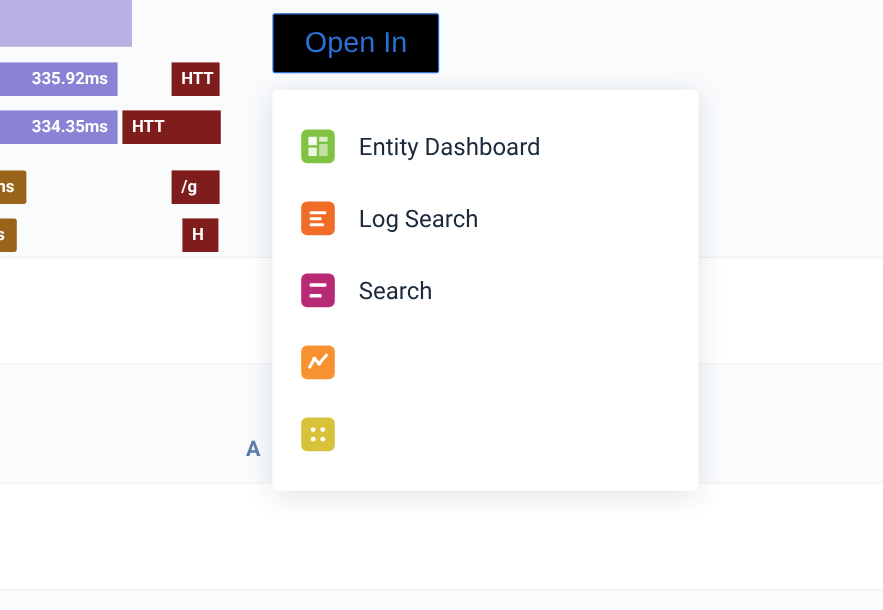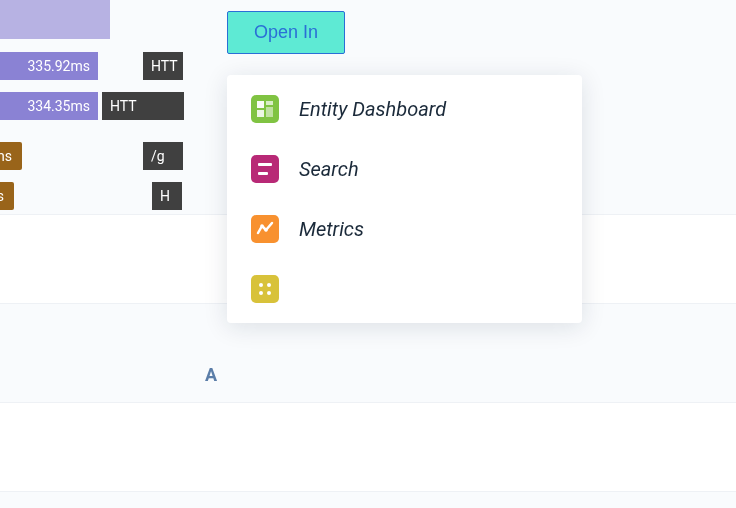--- a/index.html
+++ b/index.html
@@ -16,20 +16,21 @@
       background: #f9fbfd;
     }
     
     
     .trace-bg {
       position: absolute;
       left: 0;
       top: 0;
       width: 180px;
       height: 508px;
+      font-weight: bold;
     }
     
     .lavender-bar {
       background: #b7b2e3;
       position: absolute;
     }
     .lavender-bar.b1 { left: -30px; top: 0; width: 140px; height: 39px; }
     
     .purple-metric {
       position: absolute;
@@ -38,21 +39,21 @@
       font-size: 14px;
       padding: 6px 8px;
       text-align: right;
       white-space: nowrap;
     }
     .purple-metric.m1 { left: -30px; top: 52px; width: 128px; }
     .purple-metric.m2 { left: -30px; top: 92px; width: 128px; }
     
     .red-block {
       position: absolute;
-      background: #404040;
+      background: #7f1d1d;
       color: #fff;
       font-size: 14px;
       padding: 6px 8px;
       text-align: left;
       white-space: nowrap;
       overflow: hidden;
     }
     .red-block.r1 { left: 143px; top: 52px; width: 40px; }
     .red-block.r2 { left: 102px; top: 92px; width: 82px; }
     .red-block.r3 { left: 143px; top: 142px; width: 40px; }
@@ -90,40 +91,39 @@
       font-weight: 700;
       font-size: 18px;
     }
     
     
     .open-in-btn {
       position: absolute;
       left: 227px;
       top: 11px;
       border: 1.5px solid #2a6fd6;
-      background: #5eead4;
+      background: #000000;
       color: #2a6fd6;
-      font-size: 18px;
+      font-size: 24px;
       font-weight: 500;
       padding: 10px 26px;
       cursor: pointer;
       border-radius: 2px;
     }
     
     
     .dropdown {
       position: absolute;
       left: 227px;
       top: 75px;
       width: 355px;
       background: #fff;
       box-shadow: 0 4px 24px rgba(20,30,60,0.12);
       border-radius: 4px;
-      padding: 4px 0;
-      font-style: italic;
+      padding: 17px 0;
     }
     
     .menu-item {
       display: flex;
       align-items: center;
       padding: 16px 24px;
       cursor: pointer;
       gap: 20px;
     }
     
@@ -185,41 +185,50 @@
       <svg class="icon-svg" viewBox="0 0 18 18">
           <rect x="1" y="1" width="7" height="7" fill="#fff" opacity="0.95"></rect>
           <rect x="10" y="1" width="7" height="4" fill="#fff" opacity="0.7"></rect>
           <rect x="10" y="7" width="7" height="10" fill="#fff" opacity="0.5"></rect>
           <rect x="1" y="10" width="7" height="7" fill="#fff" opacity="0.85"></rect>
         </svg>
     </div>
     <span class="menu-label">Entity Dashboard</span>
   </div>
 
+  <div class="menu-item">
+    <div class="menu-icon icon-orange">
+      <svg class="icon-svg" viewBox="0 0 18 18">
+          <rect x="2" y="3" width="14" height="2.5" rx="1" fill="#fff"></rect>
+          <rect x="2" y="8" width="10" height="2.5" rx="1" fill="#fff"></rect>
+          <rect x="2" y="13" width="12" height="2.5" rx="1" fill="#fff"></rect>
+        </svg>
+    </div>
+    <span class="menu-label">Log Search</span>
+  </div>
 
 
   <div class="menu-item">
     <div class="menu-icon icon-magenta2">
       <svg class="icon-svg" viewBox="0 0 18 18">
           <rect x="2" y="3" width="14" height="3" rx="1" fill="#fff"></rect>
           <rect x="2" y="12" width="10" height="3" rx="1" fill="#fff"></rect>
         </svg>
     </div>
     <span class="menu-label">Search</span>
   </div>
 
   <div class="menu-item">
     <div class="menu-icon icon-orange2">
       <svg class="icon-svg" viewBox="0 0 18 18">
           <polyline points="2,13 6,6 10,10 16,3" fill="none" stroke="#fff" stroke-width="2.5" stroke-linecap="round" stroke-linejoin="round"></polyline>
           <circle cx="6" cy="6" r="1.8" fill="#fff"></circle>
           <circle cx="10" cy="10" r="1.8" fill="#fff"></circle>
         </svg>
     </div>
-    <span class="menu-label">Metrics</span>
   </div>
 
   <div class="menu-item">
     <div class="menu-icon icon-yellow">
       <svg class="icon-svg" viewBox="0 0 18 18">
           <circle cx="5" cy="5" r="2" fill="#fff"></circle>
           <circle cx="13" cy="5" r="2" fill="#fff"></circle>
           <circle cx="5" cy="13" r="2" fill="#fff"></circle>
           <circle cx="13" cy="13" r="2" fill="#fff"></circle>
         </svg>

